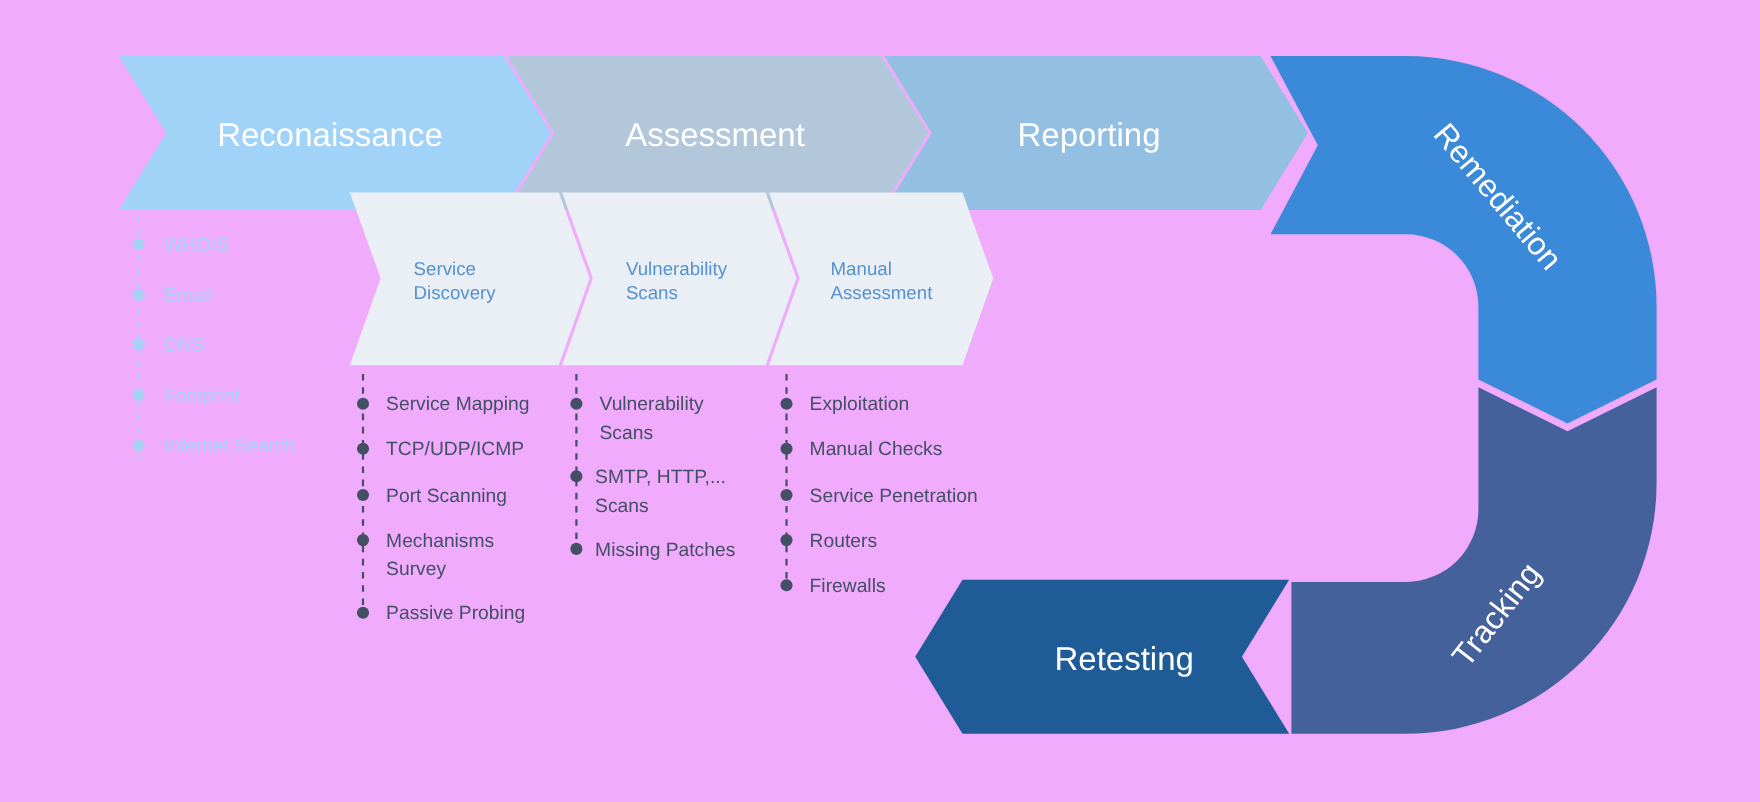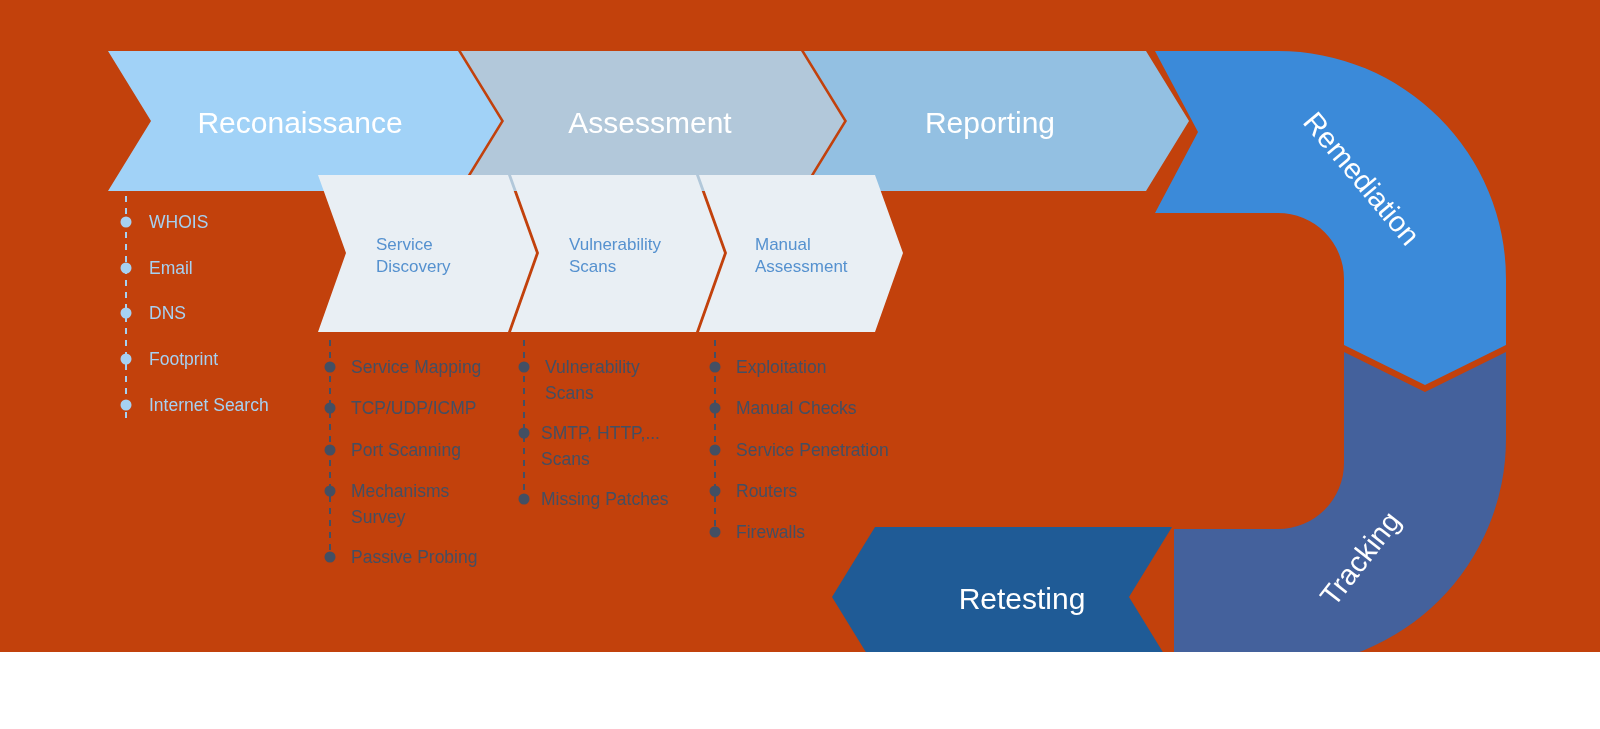--- a/index.html
+++ b/index.html
@@ -7,22 +7,22 @@
     padding: 0;
     background: #ffffff;
   }
   body {
     font-family: "Liberation Sans", sans-serif;
     -webkit-font-smoothing: antialiased;
   }
   #stage {
     position: relative;
     width: 1600px;
-    height: 652px;
-    background: #c2410c;
+    height: 729px;
+    background: #f0abfc;
     overflow: hidden;
   }
   svg.layer {
     position: absolute;
     left: 0;
     top: 0;
     width: 1600px;
     height: 729px;
   }
   .phase-label {

